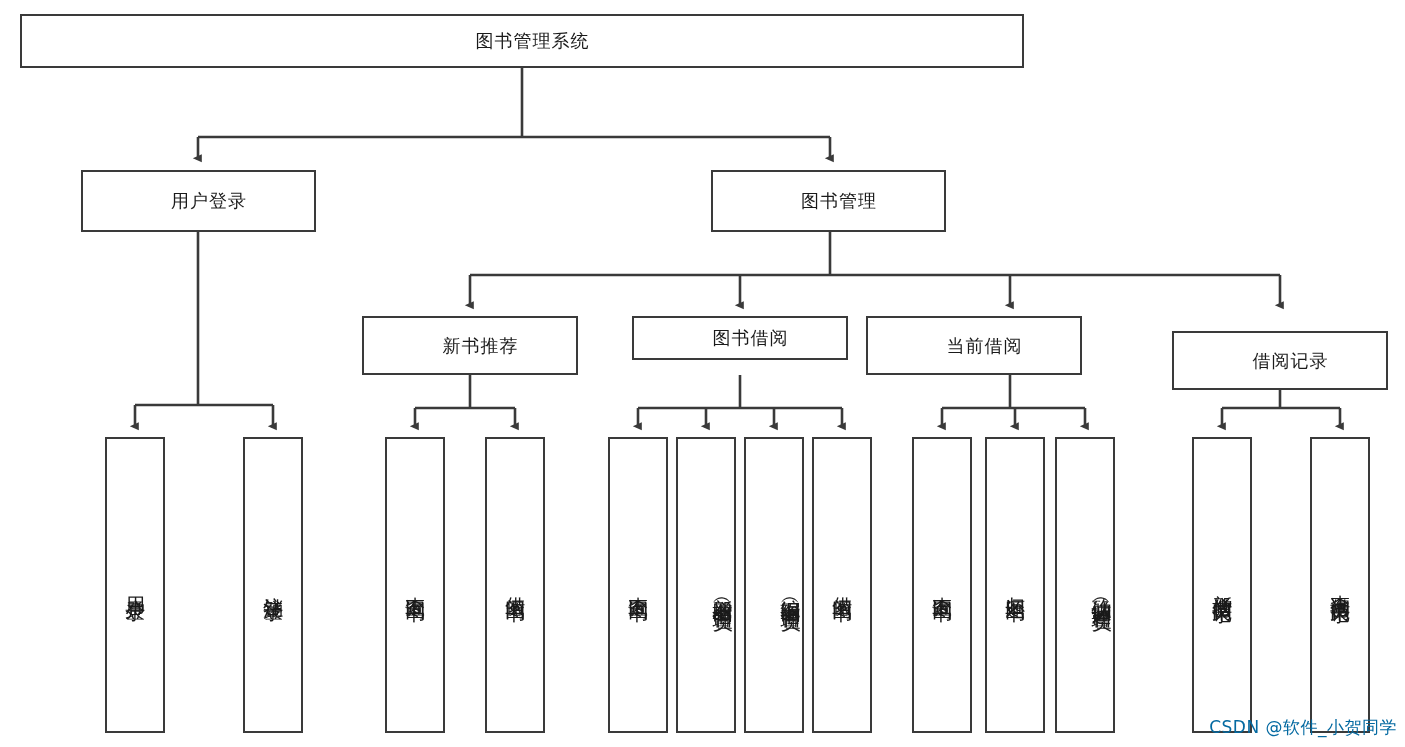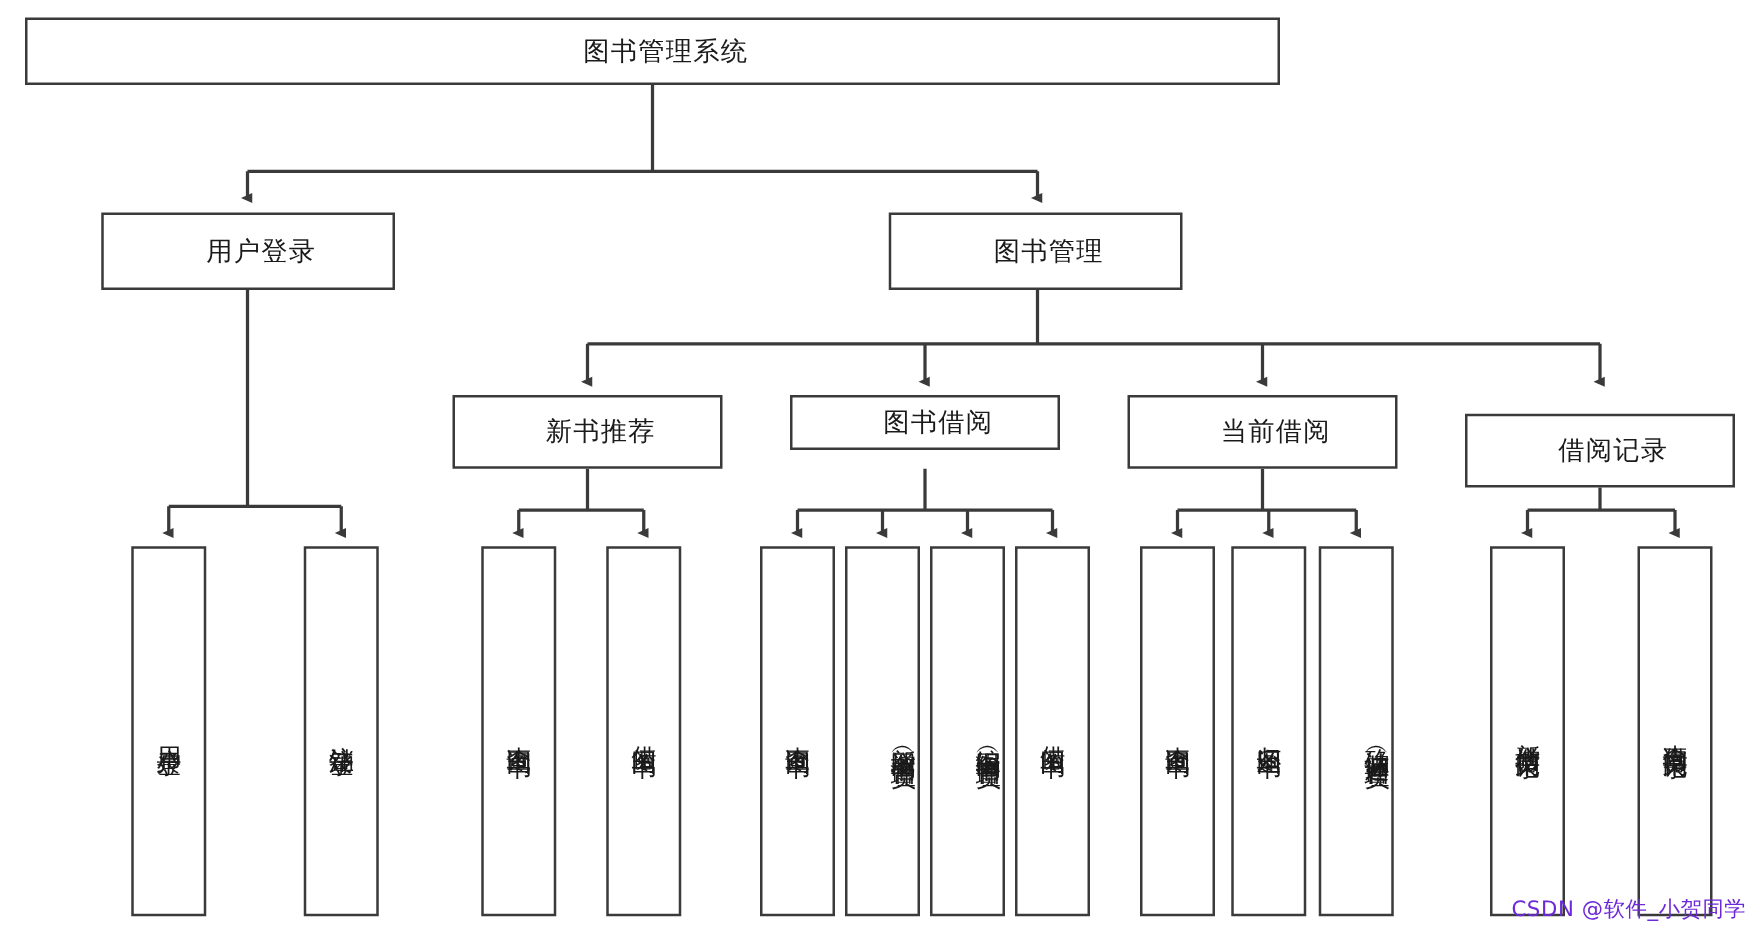--- a/index.html
+++ b/index.html
@@ -31,21 +31,21 @@
     background: #ffffff;
     border: 2px solid #3a3a3a;
     display: flex;
     align-items: center;
     justify-content: center;
     color: #1a1a1a;
     line-height: 1.18;
     text-align: center;
   }
   .node.horiz {
-    font-size: 21px;
+    font-size: 18px;
     letter-spacing: 1px;
     padding-left: 21px;
   }
   .node.vert {
     writing-mode: vertical-rl;
     text-orientation: upright;
     font-size: 20px;
     letter-spacing: 2px;
     align-items: flex-start;
     justify-content: center;
@@ -53,21 +53,21 @@
   }
   .node.vert.centered {
     align-items: center;
     padding-top: 0;
   }
   #watermark {
     position: absolute;
     right: 8px;
     bottom: 8px;
     font-size: 17px;
-    color: #6d28d9;
+    color: #0369a1;
     letter-spacing: 0.5px;
     white-space: nowrap;
     font-family: "DejaVu Sans", "Liberation Sans", sans-serif;
   }
 </style>
 </head>
 <body>
 
 <div id="canvas">
 
@@ -131,21 +131,21 @@
   <div class="node horiz" style="left:711px; top:170px; width:235px; height:62px;">
     <span>图书管理</span>
   </div>
 
   <div class="node horiz" style="left:362px; top:316px; width:216px; height:59px;">
     <span>新书推荐</span>
   </div>
   <div class="node horiz" style="left:632px; top:316px; width:216px; height:44px;">
     <span>图书借阅</span>
   </div>
-  <div class="node horiz" style="left:902px; top:316px; width:216px; height:59px;">
+  <div class="node horiz" style="left:866px; top:316px; width:216px; height:59px;">
     <span>当前借阅</span>
   </div>
   <div class="node horiz" style="left:1172px; top:316px; width:216px; height:59px;margin-top:15px;">
     <span>借阅记录</span>
   </div>
 
   <div class="node vert centered" style="left:105px; top:437px; width:60px; height:296px;">
     <span>用户登录</span>
   </div>
   <div class="node vert centered" style="left:243px; top:437px; width:60px; height:296px;">

